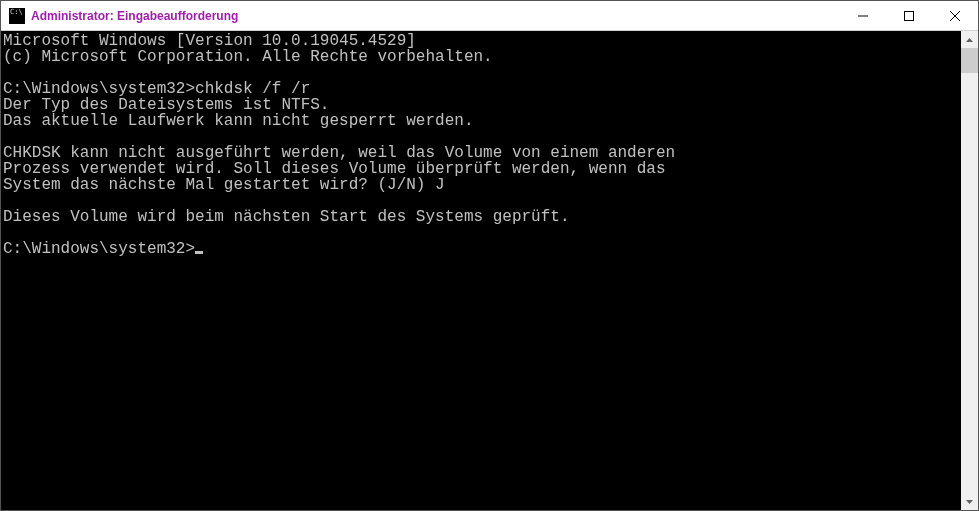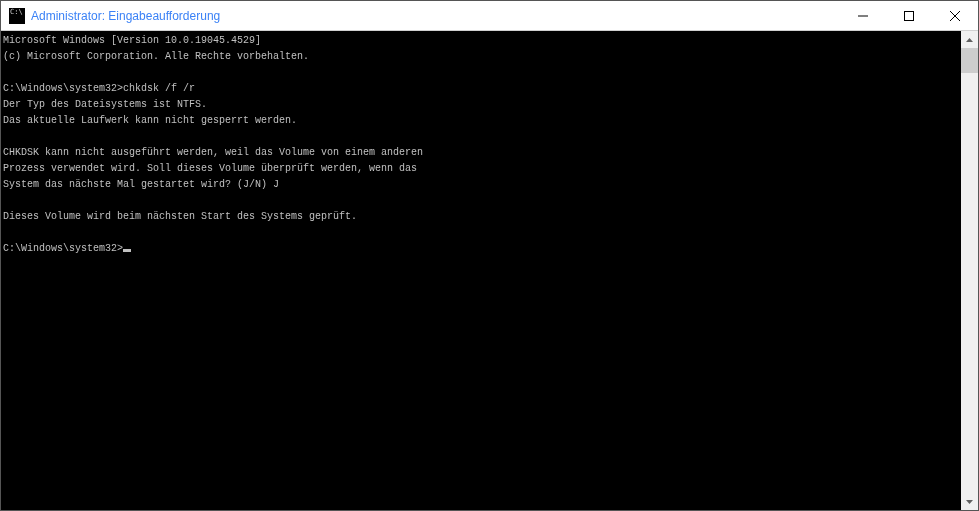--- a/index.html
+++ b/index.html
@@ -32,22 +32,23 @@
     position: absolute;
     top: 1px;
     left: 1px;
     font-size: 7px;
     color: #ccc;
     font-family: monospace;
     line-height: 7px;
   }
   .titlebar-text {
     font-size: 12px;
-    color: #3b82f6;
+    color: #a21caf;
     flex: 1;
+    font-weight: bold;
   }
   .titlebar-controls {
     display: flex;
     height: 100%;
   }
   .titlebar-btn {
     width: 46px;
     height: 100%;
     display: flex;
     align-items: center;
@@ -61,21 +62,21 @@
     position: relative;
     height: calc(100% - 30px);
     background: #000;
   }
   .terminal {
     position: absolute;
     top: 0; left: 0; right: 17px; bottom: 0;
     background: #000000;
     color: #c0c0c0;
     font-family: "NSimSun","SimSun","Consolas","Courier New",monospace;
-    font-size: 10px;
+    font-size: 16px;
     line-height: 16px;
     white-space: pre;
     padding: 2px 16px 0 2px;
     overflow: hidden;
   }
   .line { display: block; min-height: 16px; }
   .cursor {
     display: inline-block;
     width: 8px;
     height: 3px;

